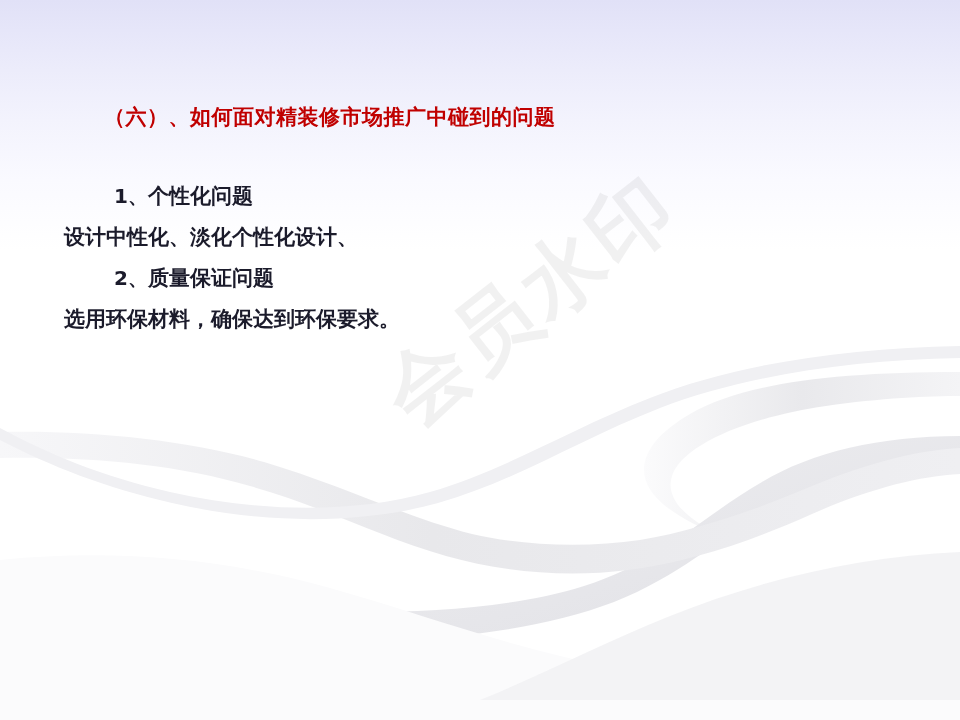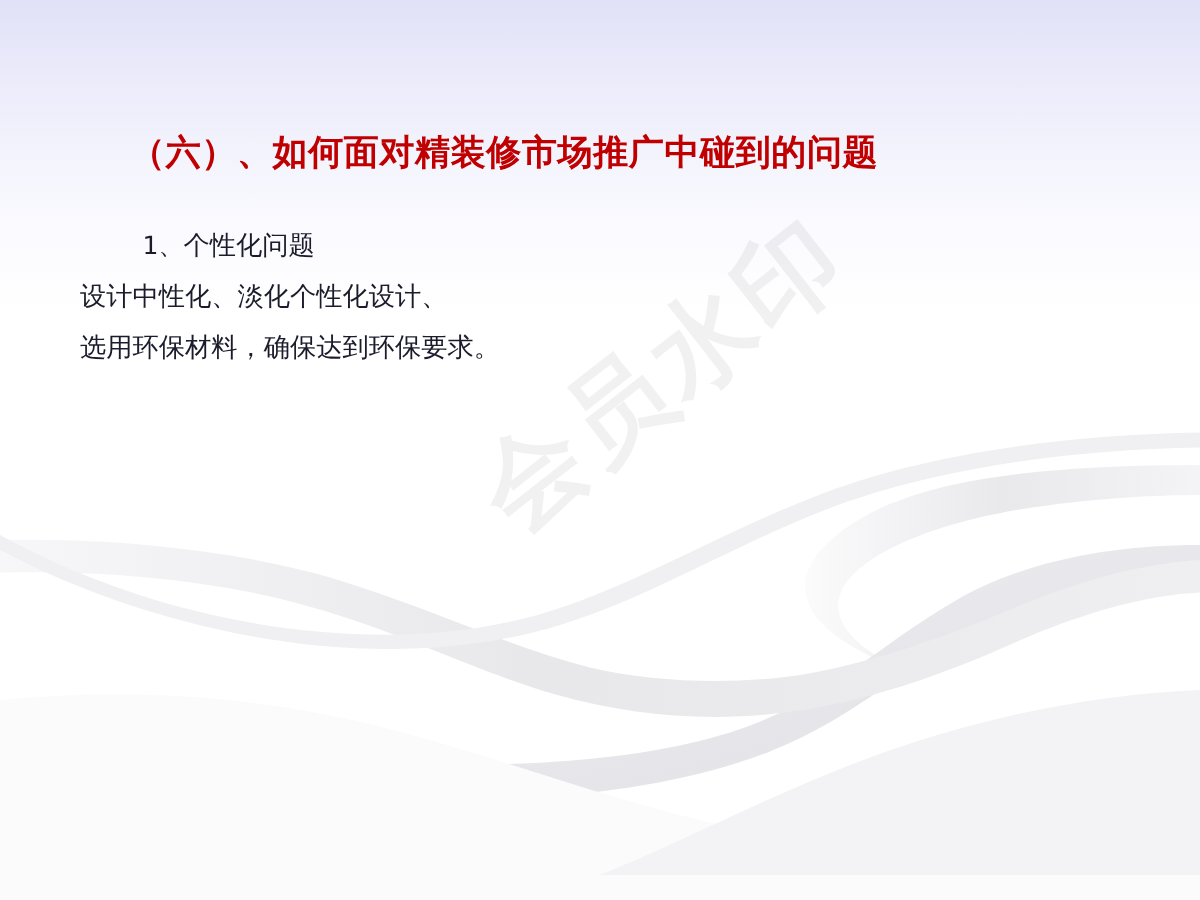--- a/index.html
+++ b/index.html
@@ -37,33 +37,34 @@
     width: 960px;
     height: 720px;
     pointer-events: none;
   }
 
   
   #title {
     position: absolute;
     left: 104px;
     top: 104px;
-    font-size: 28px;
+    font-size: 21px;
     font-weight: bold;
     letter-spacing: 0.5px;
     white-space: nowrap;
     line-height: 1.25;
   }
 
   
   #body-list {
     position: absolute;
     left: 0;
     top: 176px;
     width: 864px;
+    font-weight: bold;
   }
 
   .line {
     position: relative;
     height: 41px;
     line-height: 41px;
     white-space: nowrap;
     font-size: 21px;
     color: #1b1b2b;
   }
@@ -159,16 +160,17 @@
              L 960 700 Z" fill="#f1f1f3" opacity="0.85"></path>
   </svg>
 
   <div id="watermark" style="color: rgba(0, 0, 0, 0.055); transform: rotate(-38deg);">会员水印</div>
 
   <div id="title" style="color:#C00000;">（六）、如何面对精装修市场推广中碰到的问题</div>
 
   <div id="body-list">
       <div class="line level1"><span class="num sans">1、</span><span class="txt">个性化问题</span></div>
       <div class="line level2"><span class="txt">设计中性化、淡化个性化设计、</span></div>
+      <div class="line level1"><span class="num sans">2、</span><span class="txt">质量保证问题</span></div>
       <div class="line level2"><span class="txt">选用环保材料，确保达到环保要求。</span></div>
     </div>
 
 </div>
 
 </body></html>

